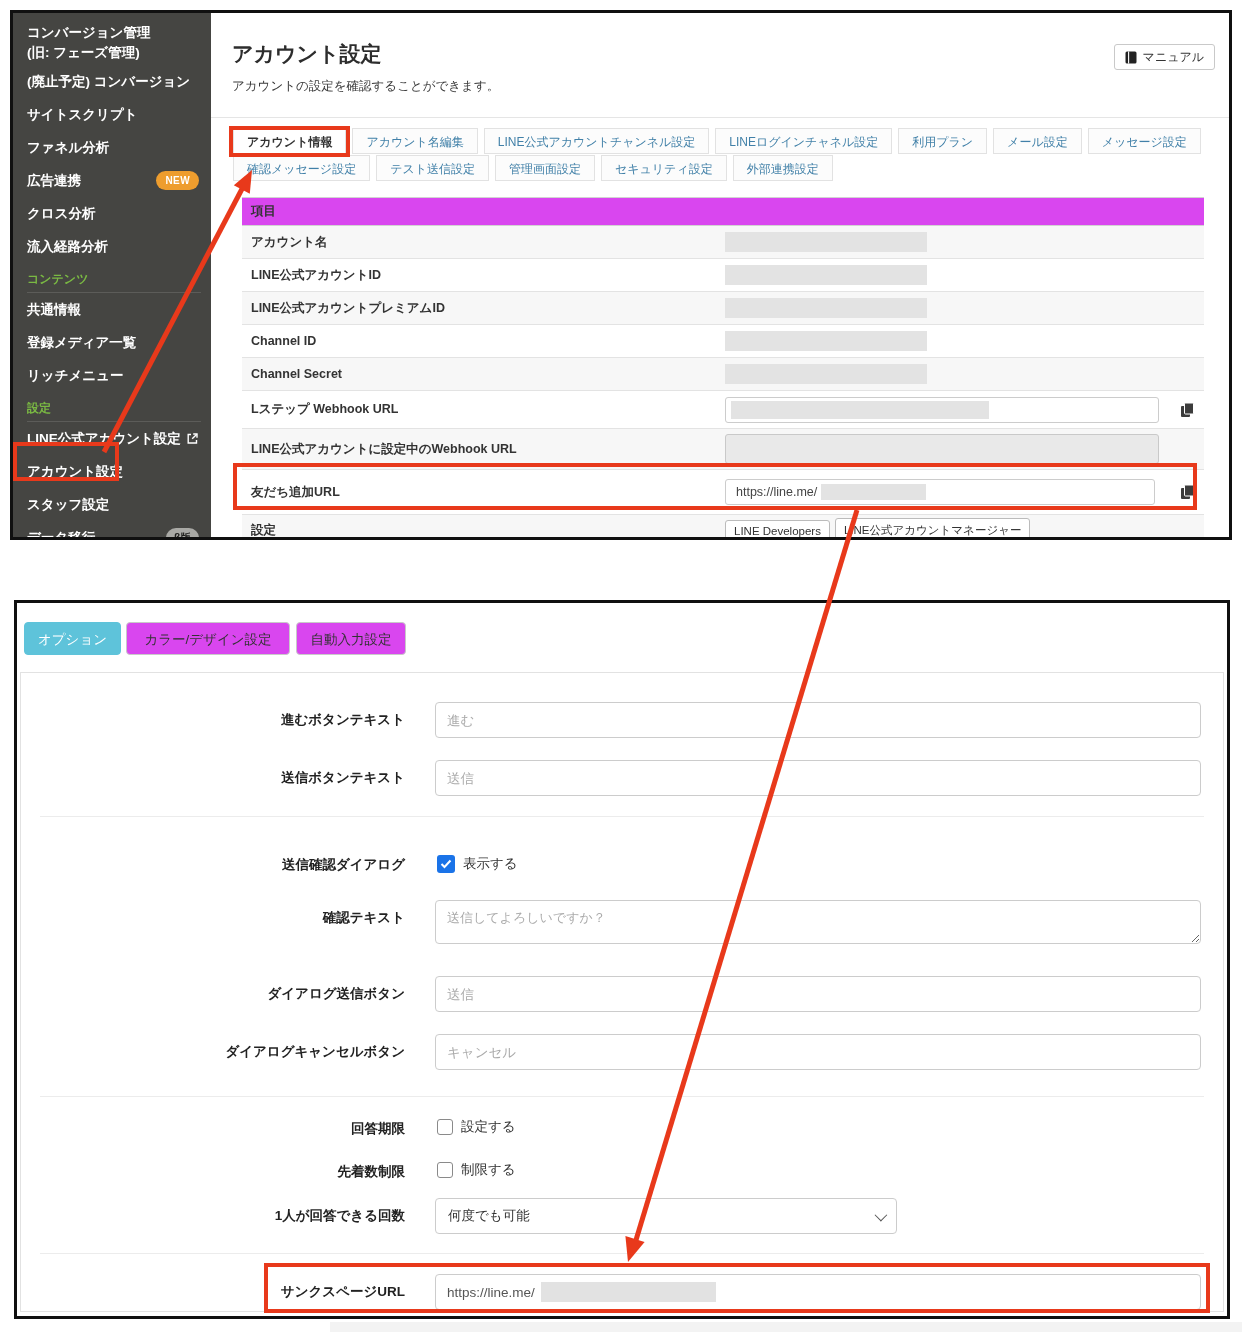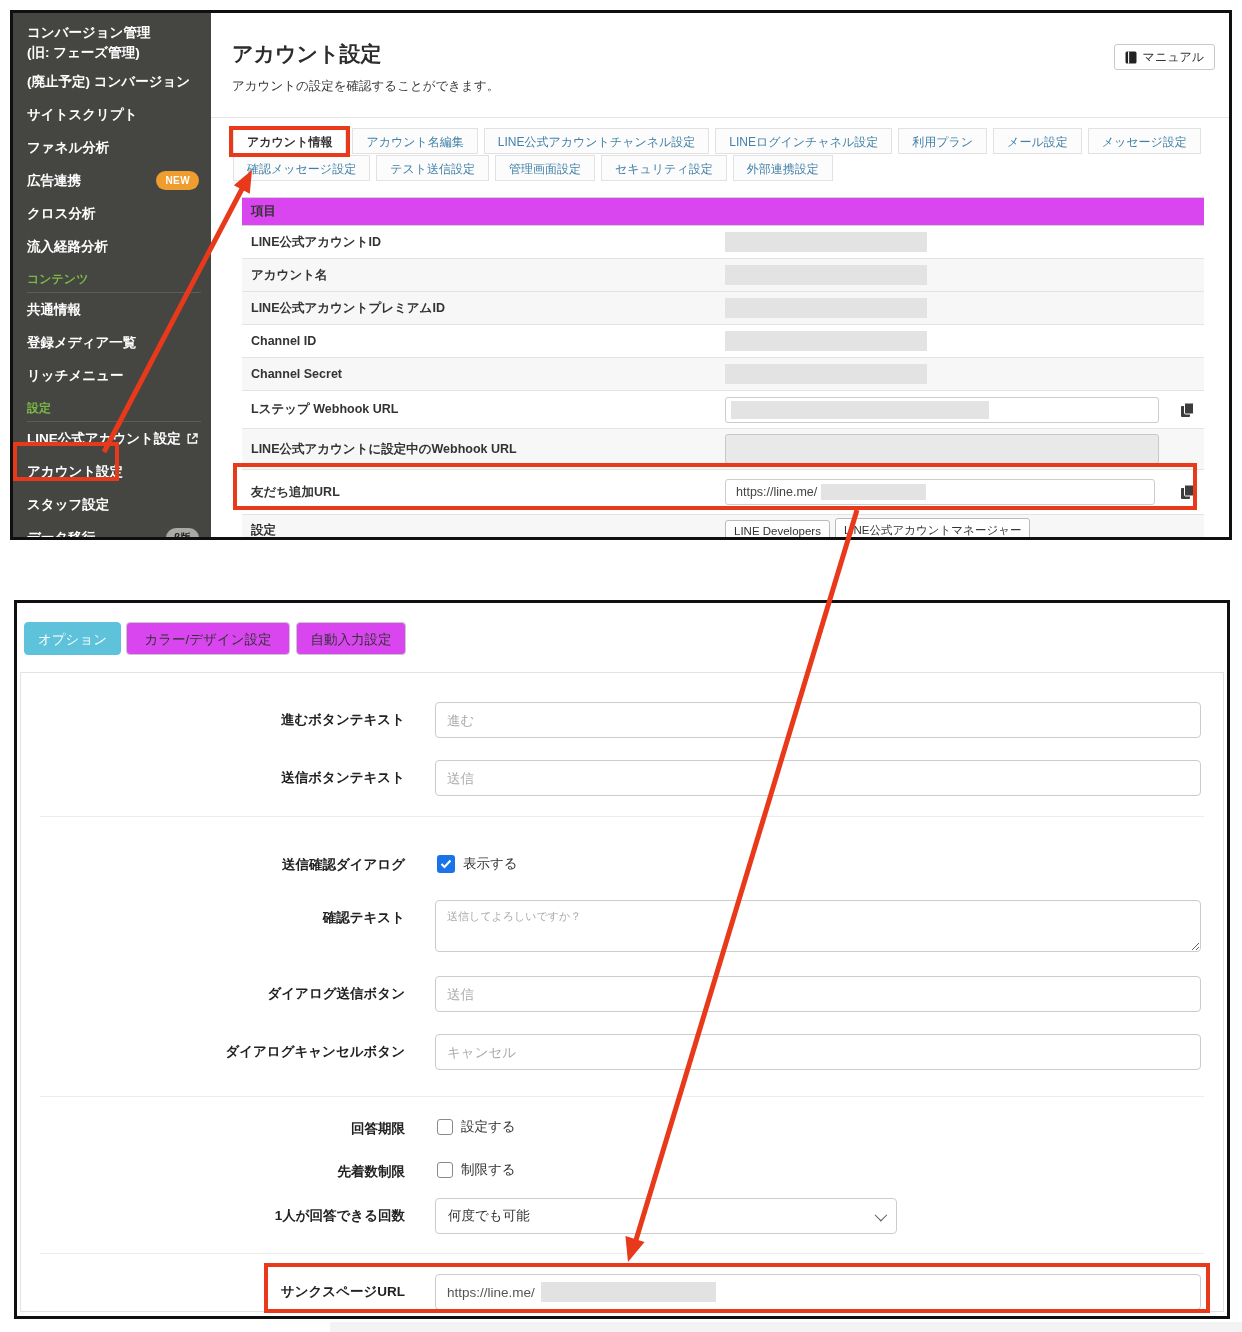--- a/index.html
+++ b/index.html
@@ -62,22 +62,22 @@
   .p2tab{position:absolute;height:33px;line-height:33px;text-align:center;font-size:13.5px;
     border-radius:4px;box-sizing:border-box;cursor:pointer;}
   .p2tab.active{background:var(--active_tab,#5ec3da);color:#fff;border:1px solid var(--active_tab,#5ec3da);}
   .p2tab.plain{background:#d946ef;color:#333;border:1px solid #c9c9c9;}
   .p2-box{left:3px;top:69px;width:1204px;height:640px;border:1px solid #e2e2e2;box-sizing:border-box;}
   .f-lbl{left:0;width:388px;text-align:right;font-weight:700;font-size:13.5px;color:#222;}
   .f-input{left:418px;width:766px;height:36px;border:1px solid #ccc;border-radius:4px;
     font-size:13.5px;color:#333;padding:0 11px;box-sizing:border-box;background:#fff;
     font-family:"Liberation Sans","DejaVu Sans",sans-serif;}
   .f-input::placeholder,.f-ta::placeholder{color:#aaa;}
-  .f-ta{left:418px;width:766px;height:52px;border:1px solid #ccc;border-radius:4px;
-    font-size:11px;color:#333;padding:8px 11px;box-sizing:border-box;resize:both;
+  .f-ta{left:418px;width:766px;height:44px;border:1px solid #ccc;border-radius:4px;
+    font-size:13px;color:#333;padding:8px 11px;box-sizing:border-box;resize:both;
     font-family:"Liberation Sans","DejaVu Sans",sans-serif;}
   .divider{left:23px;width:1164px;border-top:1px solid #ececec;}
   .cb{width:18px;height:18px;border-radius:3px;box-sizing:border-box;display:inline-flex;
     align-items:center;justify-content:center;cursor:pointer;}
   .cb.checked{background:var(--checkbox_blue,#1a73e8);}
   .cb.un{border:1.5px solid #8a8a8a;background:#fff;width:16px;height:16px;}
   .cb-lbl{font-size:13.5px;color:#333;margin-left:8px;}
   .f-select{left:418px;width:462px;height:36px;border:1px solid #ccc;border-radius:4px;
     font-size:13.5px;color:#333;display:flex;align-items:center;padding:0 12px;
     box-sizing:border-box;background:#fff;cursor:pointer;}
@@ -187,28 +187,28 @@
         <div class="tab">管理画面設定</div>
         <div class="tab">セキュリティ設定</div>
         <div class="tab">外部連携設定</div>
       </div>
     </div>
 
     <div class="abs acct-table">
       <div class="t-row t-head">
         <div class="t-lbl">項目</div>
       </div>
+      <div class="t-row shade" style="height:33px;">
+        <div class="t-lbl">アカウント名</div>
+        <div class="t-val">
+            <span class="redact"></span>
+          </div>
+      </div>
       <div class="t-row" style="height:33px;">
         <div class="t-lbl">LINE公式アカウントID</div>
-        <div class="t-val">
-            <span class="redact"></span>
-          </div>
-      </div>
-      <div class="t-row shade" style="height:33px;">
-        <div class="t-lbl">アカウント名</div>
         <div class="t-val">
             <span class="redact"></span>
           </div>
       </div>
       <div class="t-row shade" style="height:33px;">
         <div class="t-lbl">LINE公式アカウントプレミアムID</div>
         <div class="t-val">
             <span class="redact"></span>
           </div>
       </div>

